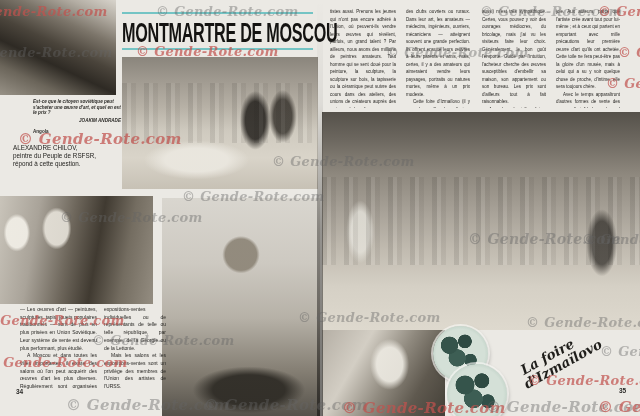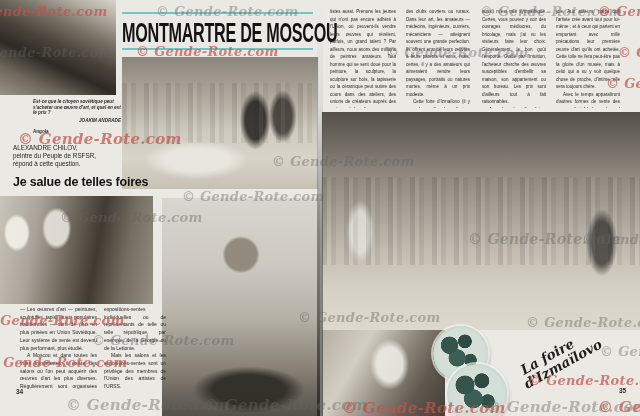--- a/index.html
+++ b/index.html
@@ -108,21 +108,20 @@
     <div class="auth">JOAKIM ANDRADE</div>
     <div class="orig">Angola</div>
   </div>
 
   <div class="abs" id="intro">
     <div>ALEXANDRE CHILOV,</div>
     <div>peintre du Peuple de RSFSR,</div>
     <div>répond à cette question.</div>
   </div>
 
-  <div class="abs" id="subhead">Je salue de telles foires</div>
 
   <div class="col lcol" style="left:20px;top:306px;width:77px;height:85px;">
     <p>— Les œuvres d'art — peintures, sculptures, tapis, jouets populaires traditionnels — sont de plus en plus prisées en Union Soviétique. Leur système de vente est devenu plus performant, plus étudié.</p>
     <p>A Moscou et dans toutes les villes importantes, il existe des salons où l'on peut acquérir des œuvres d'art les plus diverses. Régulièrement sont organisées des</p>
   </div>
   <div class="col lcol" style="left:104px;top:306px;width:62px;height:85px;">
     <p>expositions-ventes individuelles ou de représentants de telle ou telle république, par exemple, de la Géorgie ou de la Lettonie.</p>
     <p>Mais les salons et les expositions-ventes sont un privilège des membres de l'Union des artistes de l'URSS.</p>
     <p>Pourtant, le monde de l'art a des aspects multiples, et les destinées s'écoulent suivant des cours différents, celles des ar-</p>
   </div>

